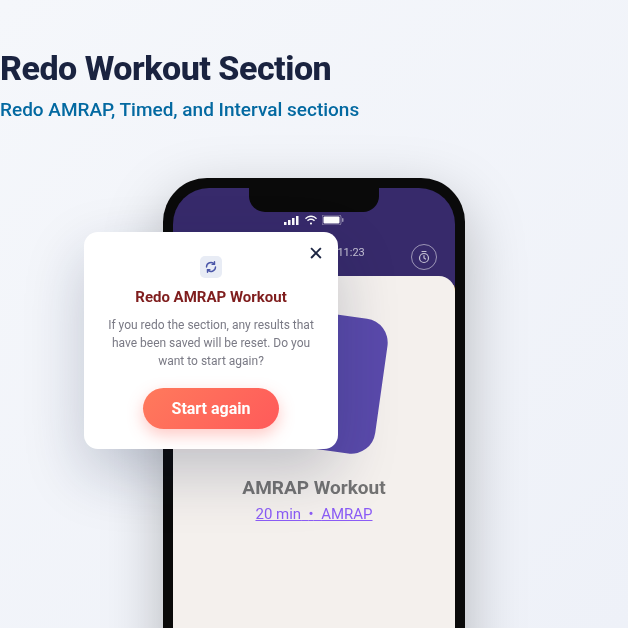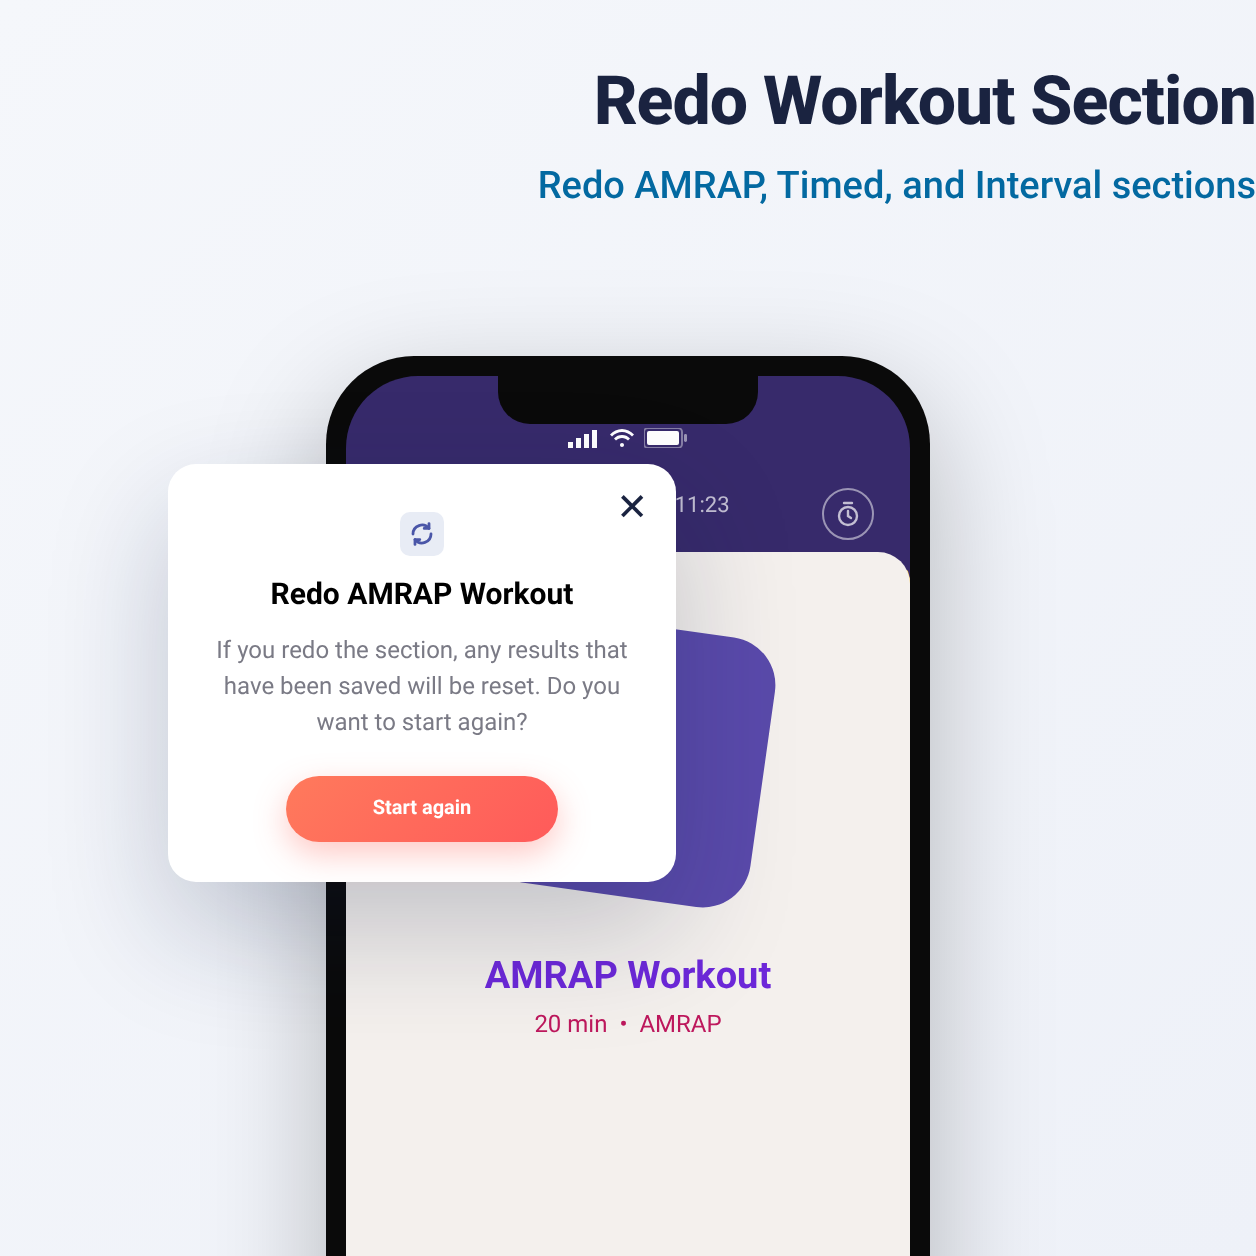--- a/index.html
+++ b/index.html
@@ -5,22 +5,22 @@
 * { margin: 0; padding: 0; box-sizing: border-box; }
 body {
   width: 628px;
   height: 628px;
   background: linear-gradient(135deg, #f5f7fb 0%, #eef1f8 100%);
   font-family: -apple-system, BlinkMacSystemFont, 'Segoe UI', Roboto, sans-serif;
   overflow: hidden;
   position: relative;
 }
 .hero {
-  text-align: right;
-  padding-top: 31px;
+  text-align: left;
+  padding-top: 48px;
 }
 .hero-title {
   font-size: 34px;
   font-weight: 800;
   color: #1a2340;
   letter-spacing: -0.5px;
 }
 .hero-subtitle {
   font-size: 19px;
   font-weight: 500;
@@ -111,26 +111,27 @@
   width: 136px;
   height: 136px;
   background: #5a4aab;
   border-radius: 24px;
   margin: 0 auto 28px;
   transform: rotate(8deg);
 }
 .phone-workout-title {
   font-size: 19px;
   font-weight: 700;
-  color: #6d28d9;
+  color: #737373;
 }
 .phone-workout-meta {
-  font-size: 12px;
-  color: #be185d;
+  font-size: 15px;
+  color: #8b5cf6;
   margin-top: 6px;
+  text-decoration: underline;
 }
 .phone-workout-desc {
   font-size: 13px;
   color: #4a4a55;
   margin-top: 24px;
   line-height: 1.5;
 }
 .modal {
   position: absolute;
   left: 84px;
@@ -161,36 +162,36 @@
   border-radius: 5px;
   display: flex;
   align-items: center;
   justify-content: center;
   font-size: 13px;
   color: #4a56a8;
 }
 .modal-title {
   font-size: 15px;
   font-weight: 700;
-  color: #000000;
+  color: #7f1d1d;
 }
 .modal-body {
   font-size: 12px;
   color: #7a7a85;
   line-height: 1.5;
   margin-top: 10px;
 }
 .modal-primary {
   display: block;
   width: 136px;
   margin: 18px auto 0;
   background: linear-gradient(135deg, #ff7a5c, #ff5a5a);
   color: #fff;
   font-weight: 700;
-  font-size: 10px;
+  font-size: 16px;
   padding: 11px 0;
   border-radius: 22px;
   cursor: pointer;
   box-shadow: 0 6px 16px rgba(255,100,90,0.35);
 }
 .modal-secondary {
   display: block;
   margin: 14px auto 0;
   color: #6a6a75;
   font-weight: 600;

